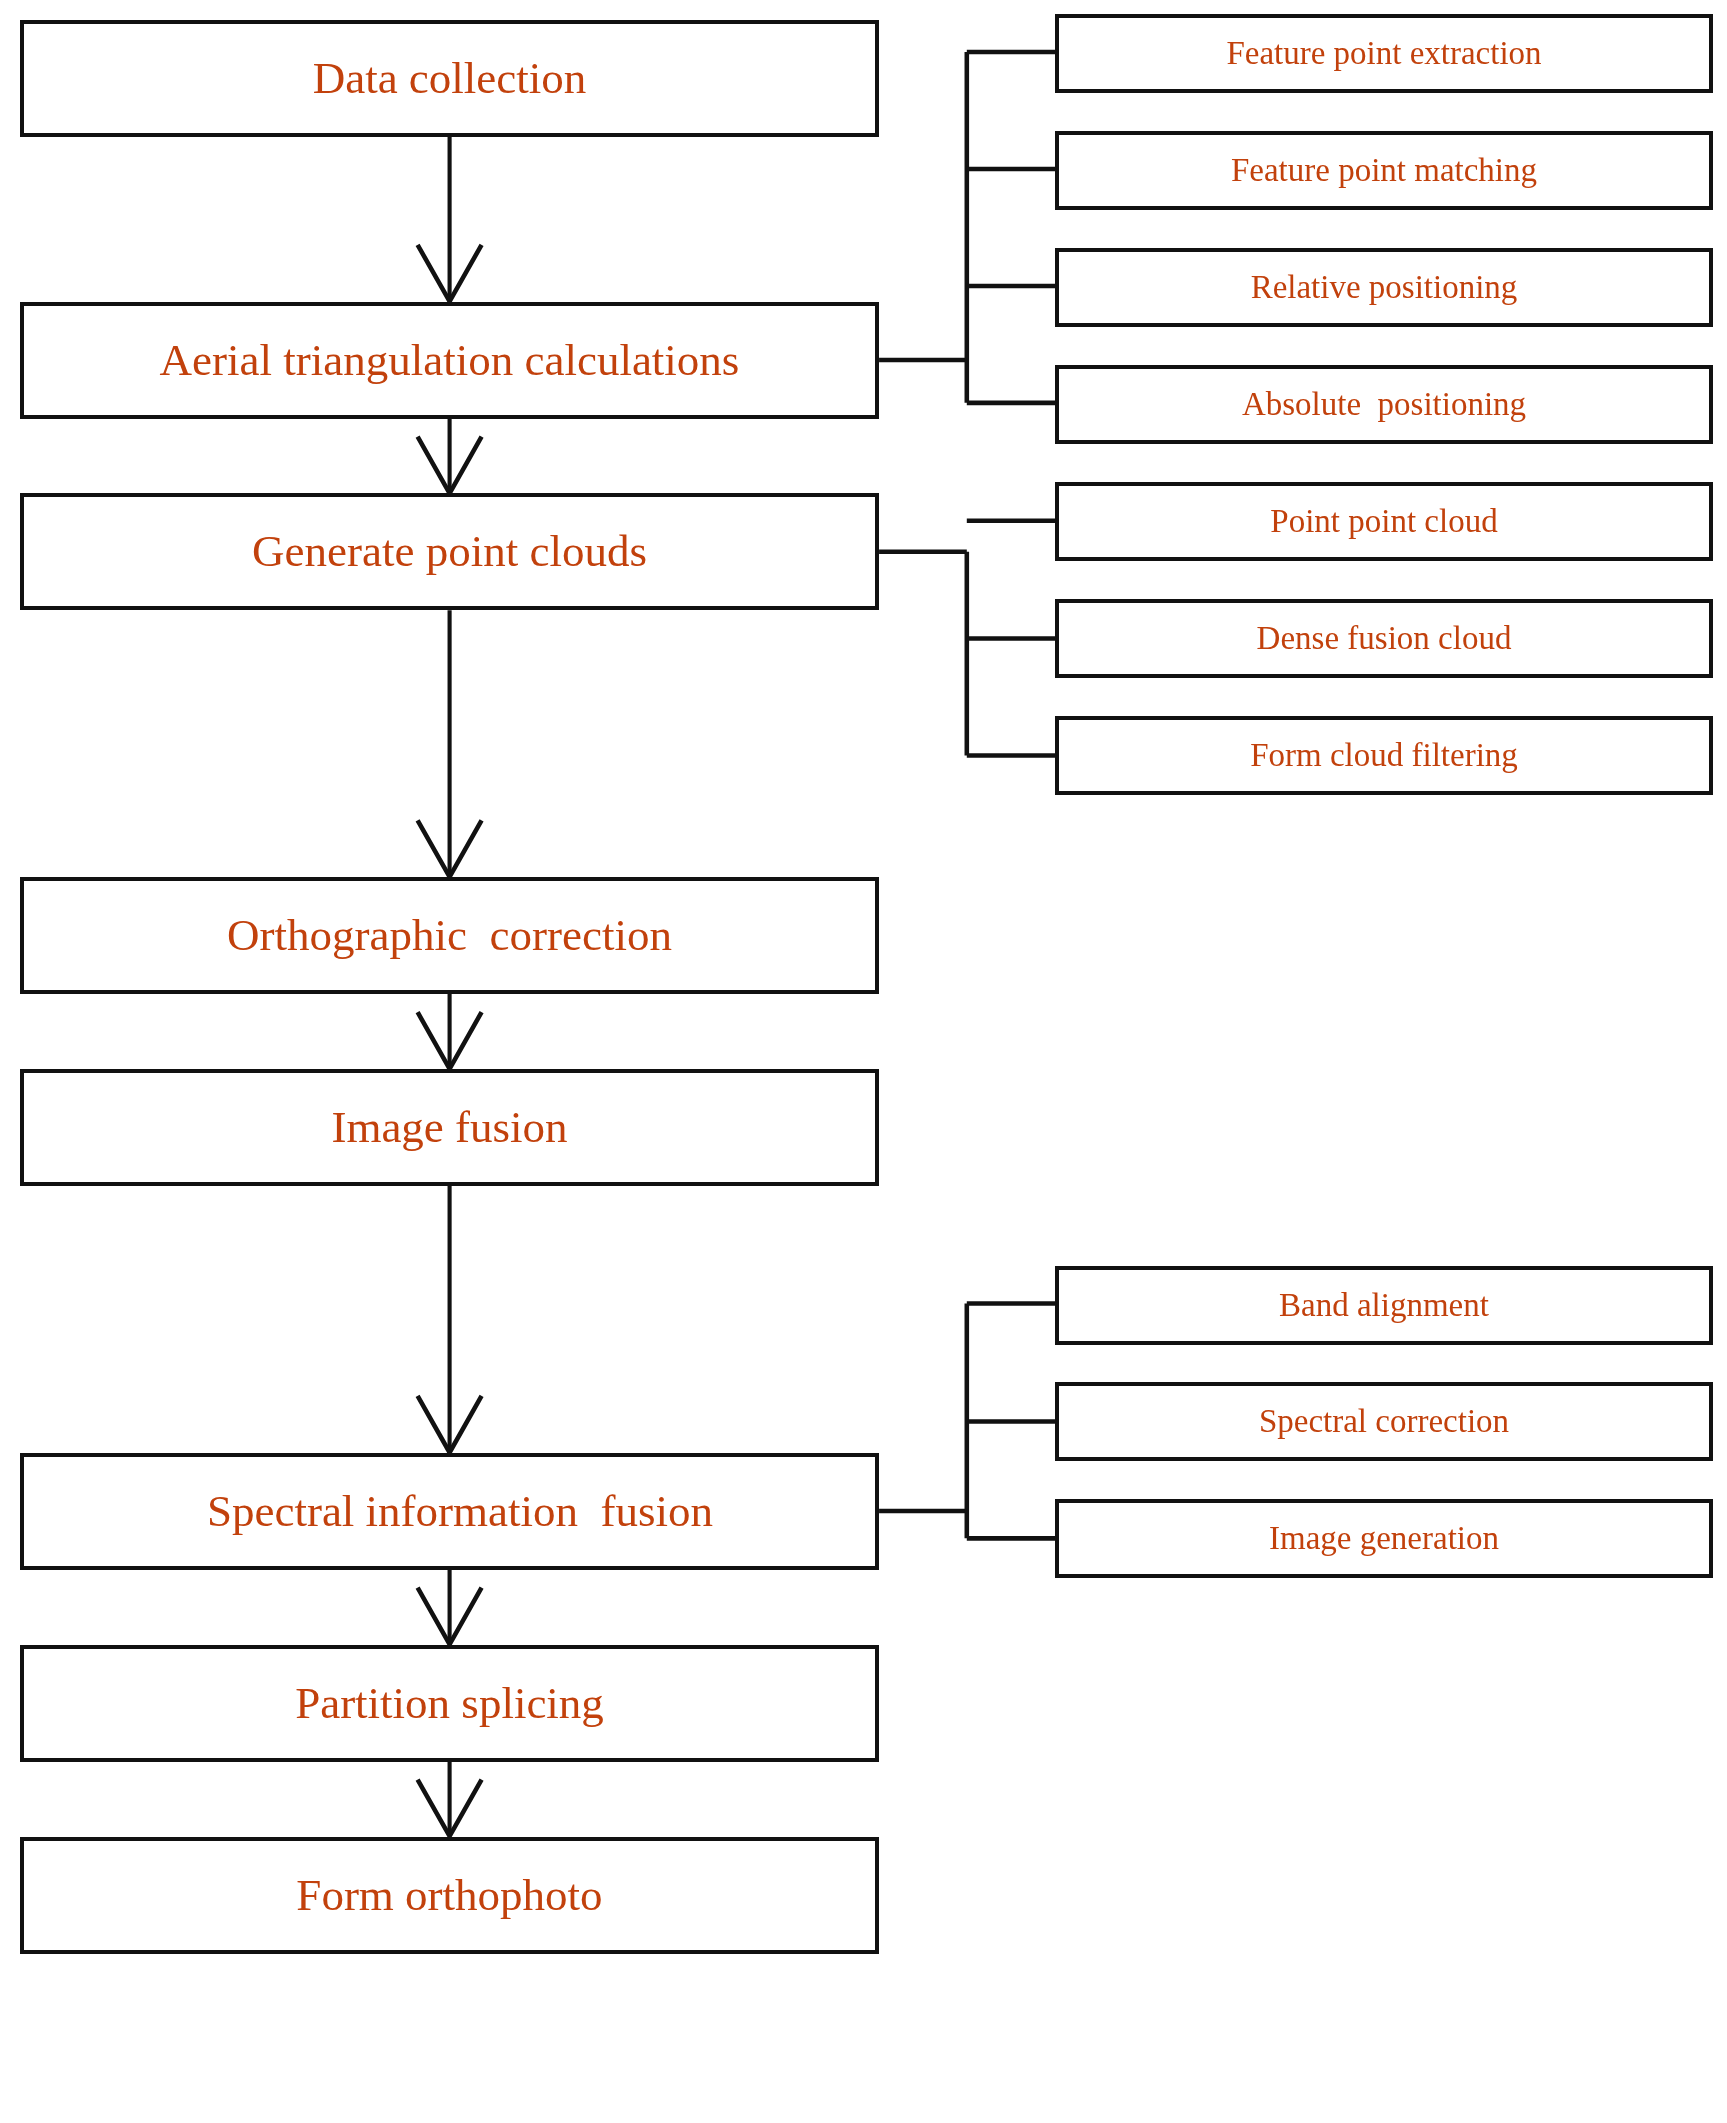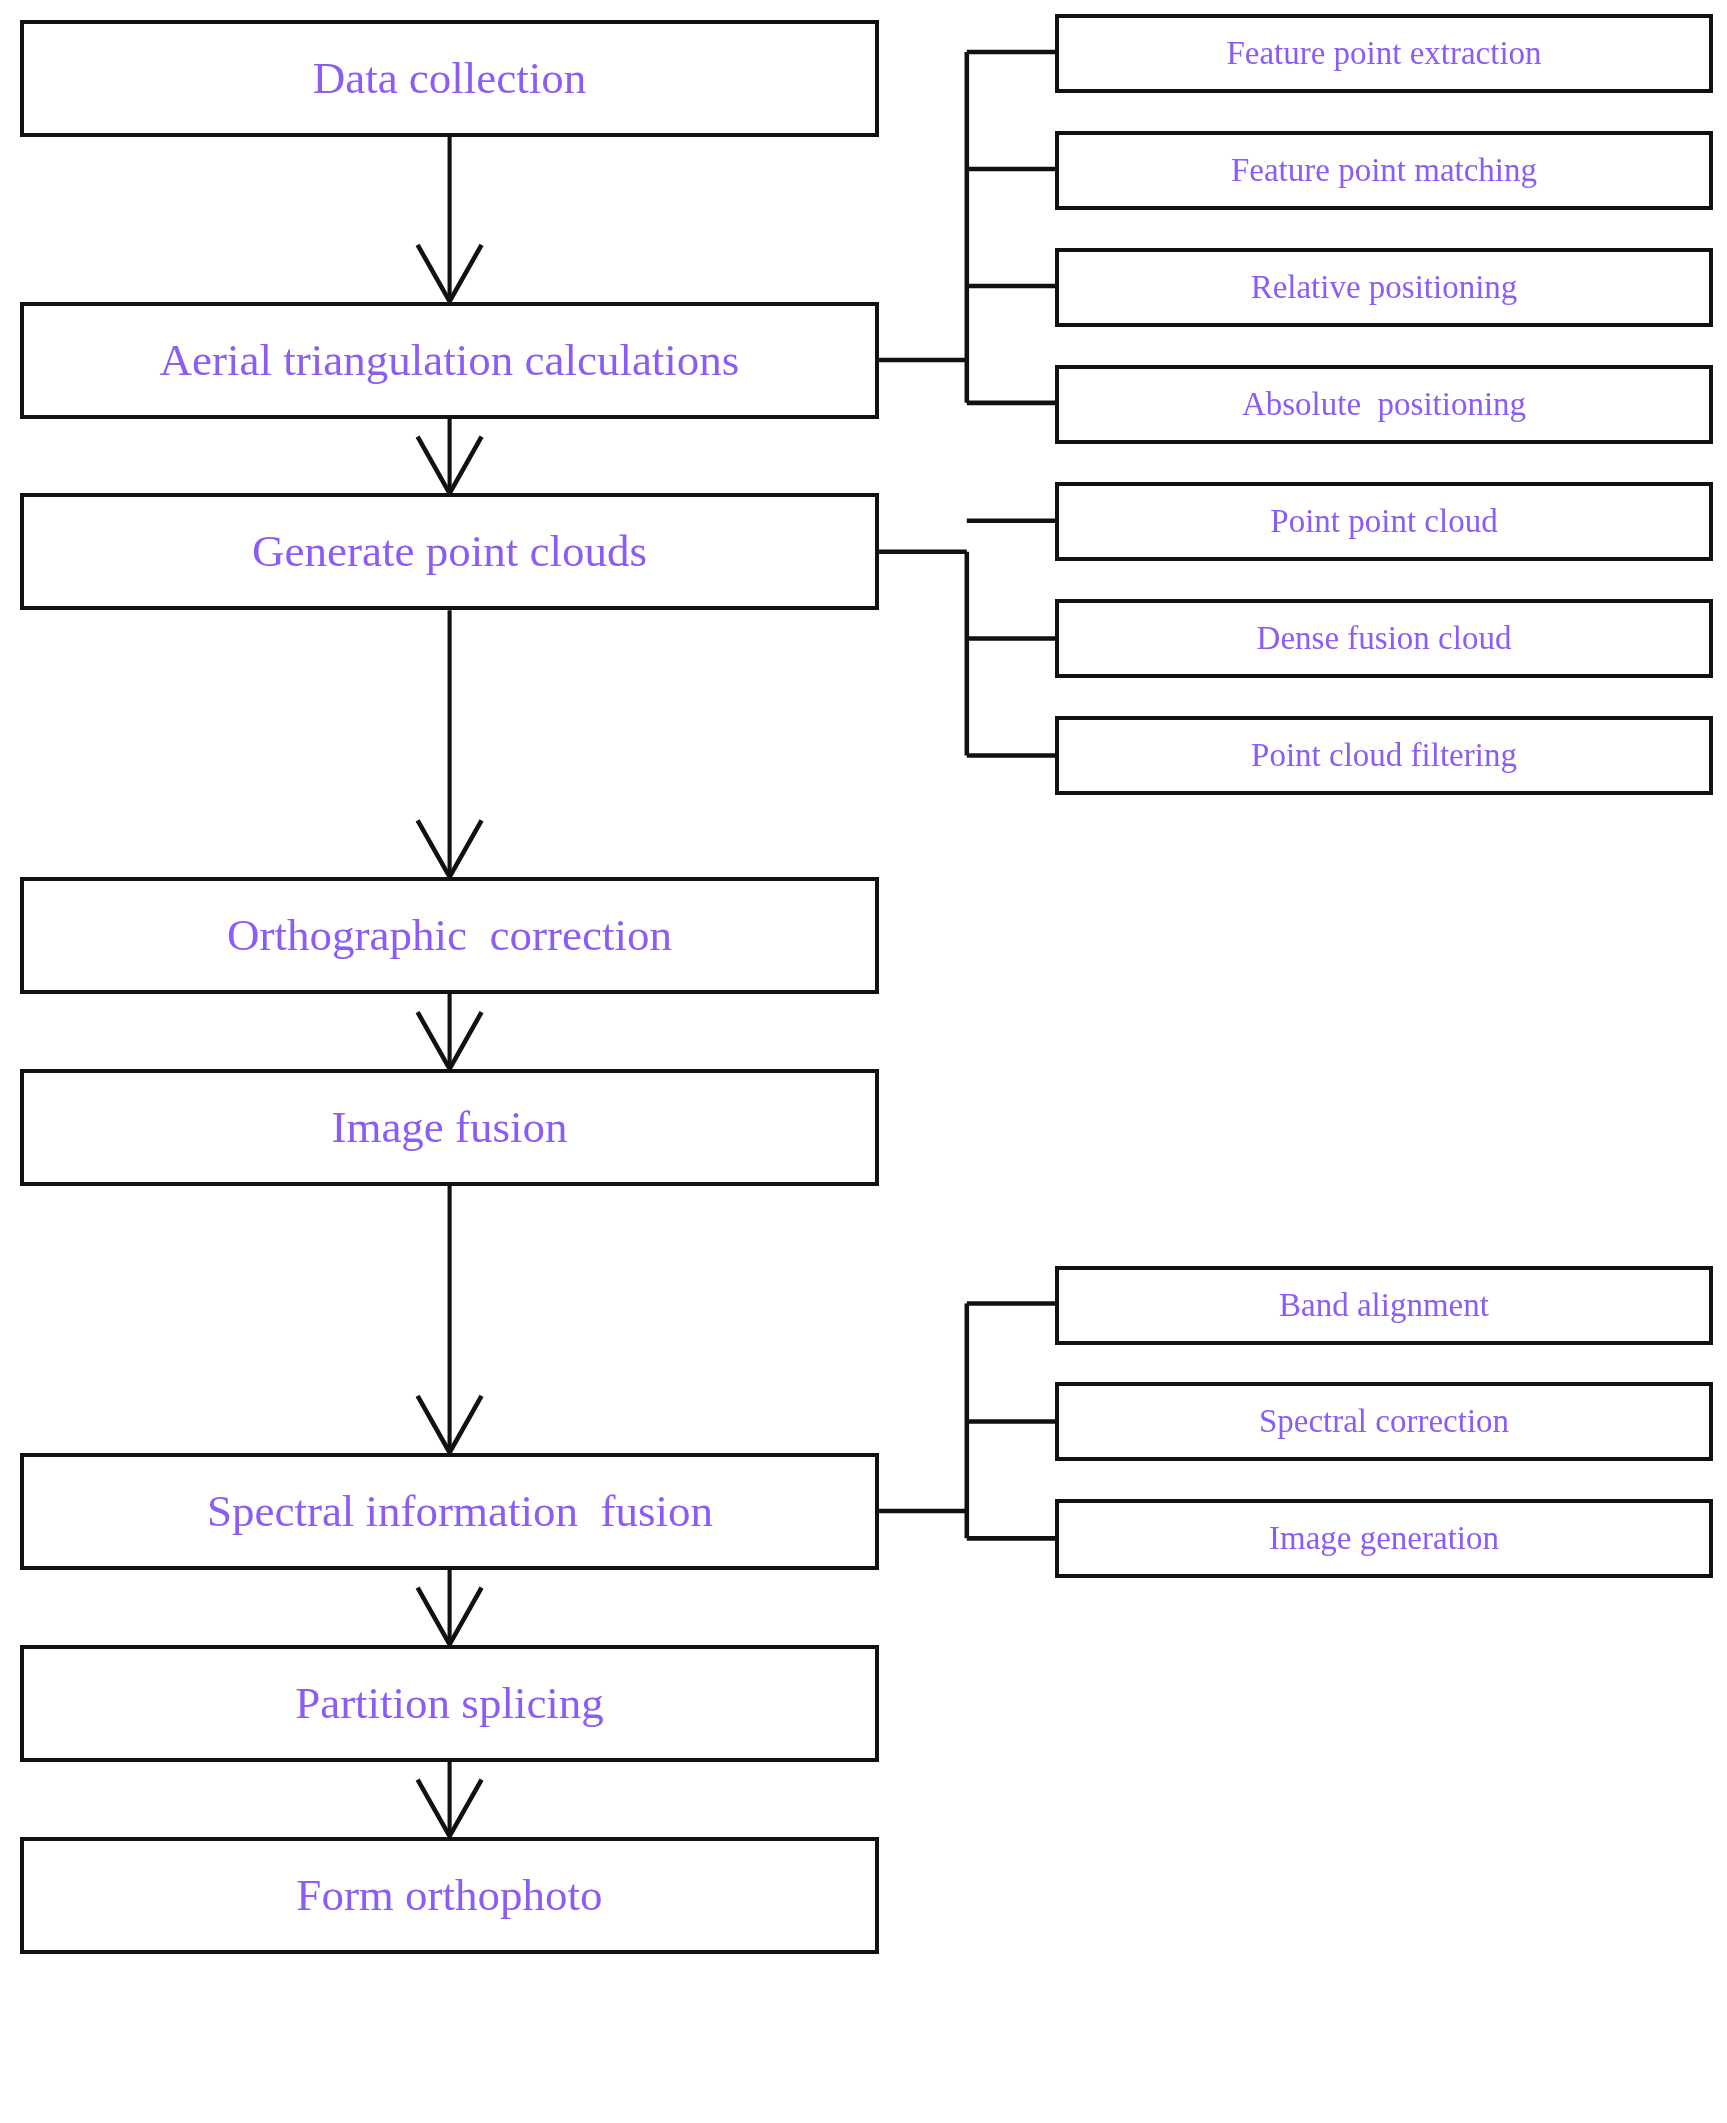--- a/index.html
+++ b/index.html
@@ -18,21 +18,21 @@
   }
   .node {
     position: absolute;
     box-sizing: border-box;
     background: #ffffff;
     border: 4.6px solid #111111;
     display: flex;
     align-items: center;
     justify-content: center;
     text-align: center;
-    color: #8b5cf6;
+    color: #c2410c;
     line-height: 1.1;
     white-space: pre;
   }
   .node.main {
     font-size: 45px;
   }
   .node.sub {
     font-size: 33px;
   }
   .label {
@@ -168,21 +168,21 @@
 
   <div class="node sub" style="left:1055px; top:482px; width:658px; height:79px;">
     <span class="label">Point point cloud</span>
   </div>
 
   <div class="node sub" style="left:1055px; top:599px; width:658px; height:79px;">
     <span class="label">Dense fusion cloud</span>
   </div>
 
   <div class="node sub" style="left:1055px; top:716px; width:658px; height:79px;">
-    <span class="label">Point cloud filtering</span>
+    <span class="label">Form cloud filtering</span>
   </div>
 
   <div class="node sub" style="left:1055px; top:1266px; width:658px; height:79px;">
     <span class="label">Band alignment</span>
   </div>
 
   <div class="node sub" style="left:1055px; top:1382px; width:658px; height:79px;">
     <span class="label">Spectral correction</span>
   </div>
 

